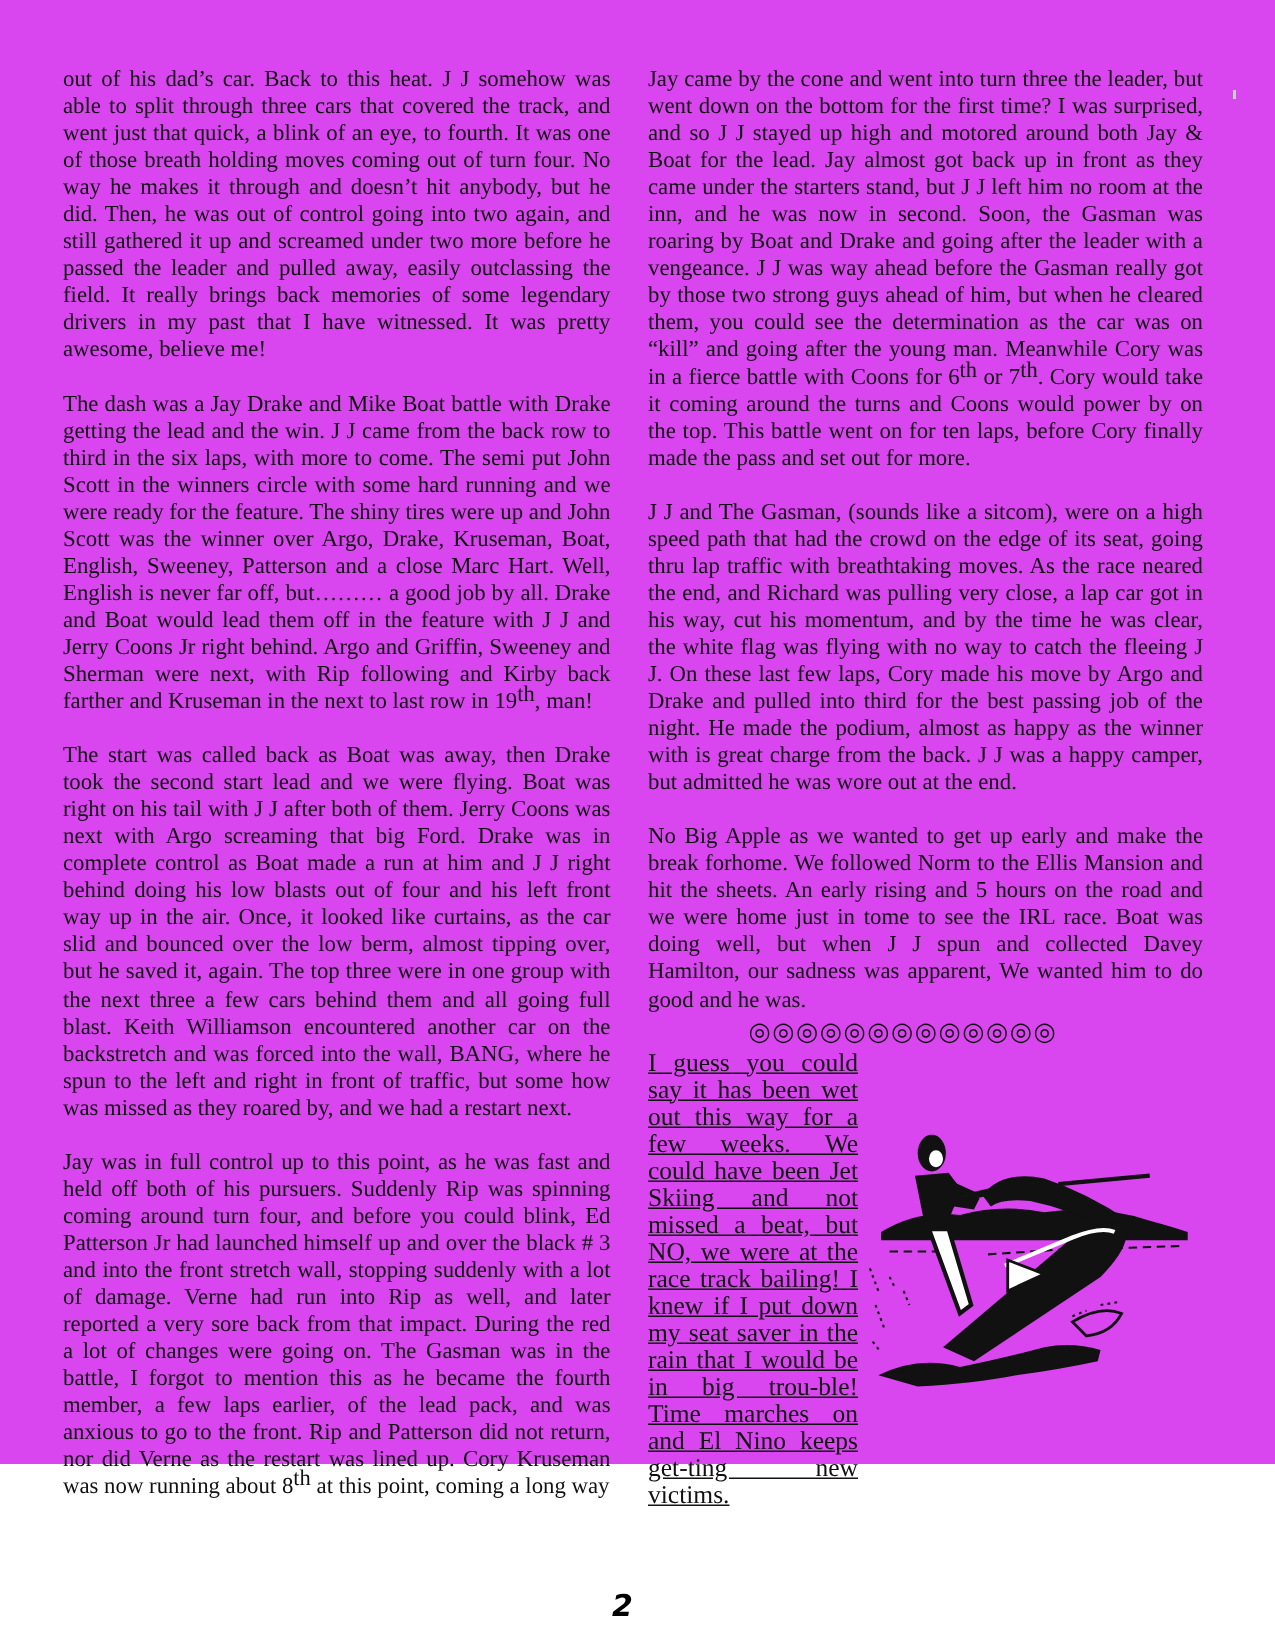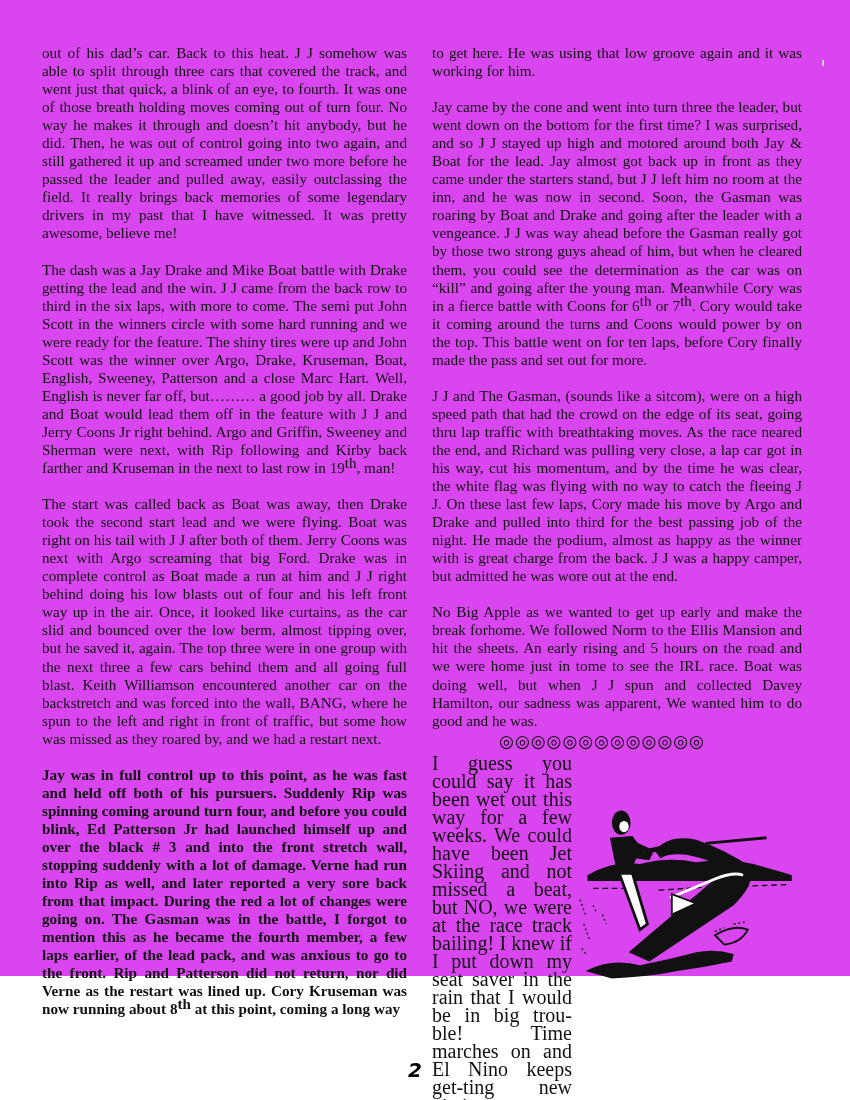--- a/index.html
+++ b/index.html
@@ -10,32 +10,33 @@
     font-family: "Liberation Serif", "DejaVu Serif", serif;
   }
   .col {
     position: absolute; top: 44px;
     font-size: 15.2px; line-height: 18.05px;
     text-align: justify;
   }
   .col-left { left: 42px; width: 365px; }
   .col-right { left: 432px; width: 370px; }
   .para { margin: 0 0 18px 0; }
-  .para:last-child { margin-bottom: 0; font-weight: bold; }
+  .para:last-child { margin-bottom: 0; }
   sup { font-size: 15px; line-height: 0; vertical-align: 5px; }
   .divider {
     text-align: center; font-size: 17px; letter-spacing: 1px;
     margin: 2px 0 2px 0; line-height: 20px; font-weight: bold;
     padding-right: 30px;
   }
   .sidebar-wrap { position: relative; height: 240px; }
   .sidebar-text {
     position: absolute; left: 0; top: 0; width: 140px;
-    text-align: justify; font-size: 20px; line-height: 18.05px;
+    text-align: justify; font-size: 17px; line-height: 18.05px;
     hyphens: manual;
+    text-decoration: underline;
   }
   .jetski {
     position: absolute; left: 142px; top: 20px; width: 235px; height: 225px;
   }
   .page-number {
     position: absolute; left: 408px; top: 1058px;
     font-family: "DejaVu Sans", sans-serif; font-weight: bold; font-style: italic;
     font-size: 20px; color: #000;
   }
   .scan-mark { position: absolute; background: #ccc; }
@@ -54,23 +55,20 @@
     </p>
     <p class="para">
       <span>The start was called back as Boat was away, then Drake took the second start lead and we were flying. Boat was right on his tail with J J after both of them. Jerry Coons was next with Argo screaming that big Ford. Drake was in complete control as Boat made a run at him and J J right behind doing his low blasts out of four and his left front way up in the air. Once, it looked like curtains, as the car slid and bounced over the low berm, almost tipping over, but he saved it, again. The top three were in one group with the next three a few cars behind them and all going full blast. Keith Williamson encountered another car on the backstretch and was forced into the wall, BANG, where he spun to the left and right in front of traffic, but some how was missed as they roared by, and we had a restart next.</span>
     </p>
     <p class="para">
       <span>Jay was in full control up to this point, as he was fast and held off both of his pursuers. Suddenly Rip was spinning coming around turn four, and before you could blink, Ed Patterson Jr had launched himself up and over the black # 3 and into the front stretch wall, stopping suddenly with a lot of damage. Verne had run into Rip as well, and later reported a very sore back from that impact. During the red a lot of changes were going on. The Gasman was in the battle, I forgot to mention this as he became the fourth member, a few laps earlier, of the lead pack, and was anxious to go to the front. Rip and Patterson did not return, nor did Verne as the restart was lined up. Cory Kruseman was now running about 8</span><sup>th</sup><span> at this point, coming a long way</span>
     </p>
   </div>
 
   <div class="col col-right">
-    <p class="para">
-      <span>to get here. He was using that low groove again and it was working for him.</span>
-    </p>
     <p class="para">
       <span>Jay came by the cone and went into turn three the leader, but went down on the bottom for the first time? I was surprised, and so J J stayed up high and motored around both Jay &amp; Boat for the lead. Jay almost got back up in front as they came under the starters stand, but J J left him no room at the inn, and he was now in second. Soon, the Gasman was roaring by Boat and Drake and going after the leader with a vengeance. J J was way ahead before the Gasman really got by those two strong guys ahead of him, but when he cleared them, you could see the determination as the car was on “kill” and going after the young man. Meanwhile Cory was in a fierce battle with Coons for 6</span><sup>th</sup><span> or 7</span><sup>th</sup><span>. Cory would take it coming around the turns and Coons would power by on the top. This battle went on for ten laps, before Cory finally made the pass and set out for more.</span>
     </p>
     <p class="para">
       <span>J J and The Gasman, (sounds like a sitcom), were on a high speed path that had the crowd on the edge of its seat, going thru lap traffic with breathtaking moves. As the race neared the end, and Richard was pulling very close, a lap car got in his way, cut his momentum, and by the time he was clear, the white flag was flying with no way to catch the fleeing J J. On these last few laps, Cory made his move by Argo and Drake and pulled into third for the best passing job of the night. He made the podium, almost as happy as the winner with is great charge from the back. J J was a happy camper, but admitted he was wore out at the end.</span>
     </p>
     <p class="para" style="margin-bottom:0">
       <span>No Big Apple as we wanted to get up early and make the break forhome. We followed Norm to the Ellis Mansion and hit the sheets. An early rising and 5 hours on the road and we were home just in tome to see the IRL race. Boat was doing well, but when J J spun and collected Davey Hamilton, our sadness was apparent, We wanted him to do good and he was.</span>
     </p>
 

